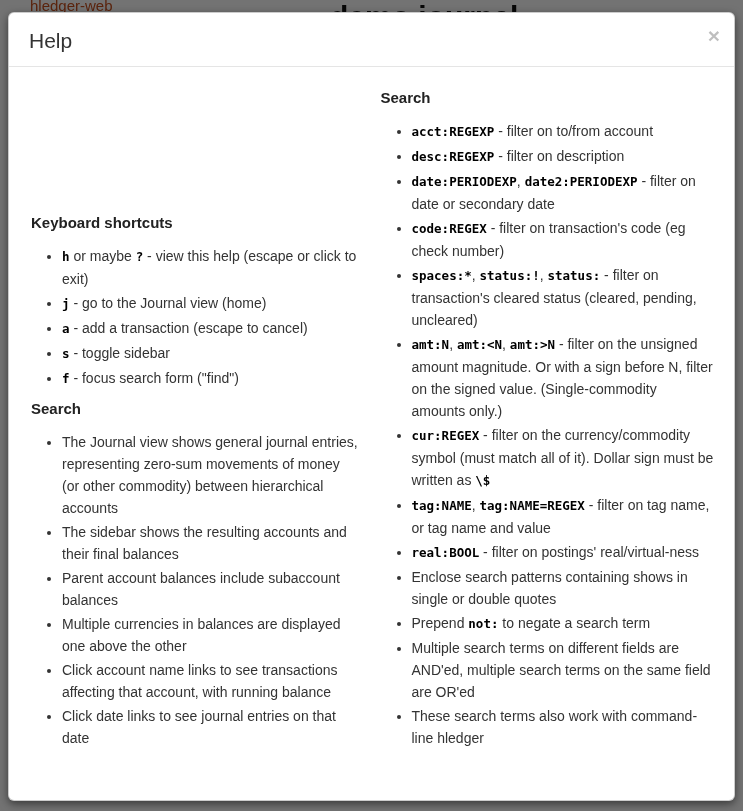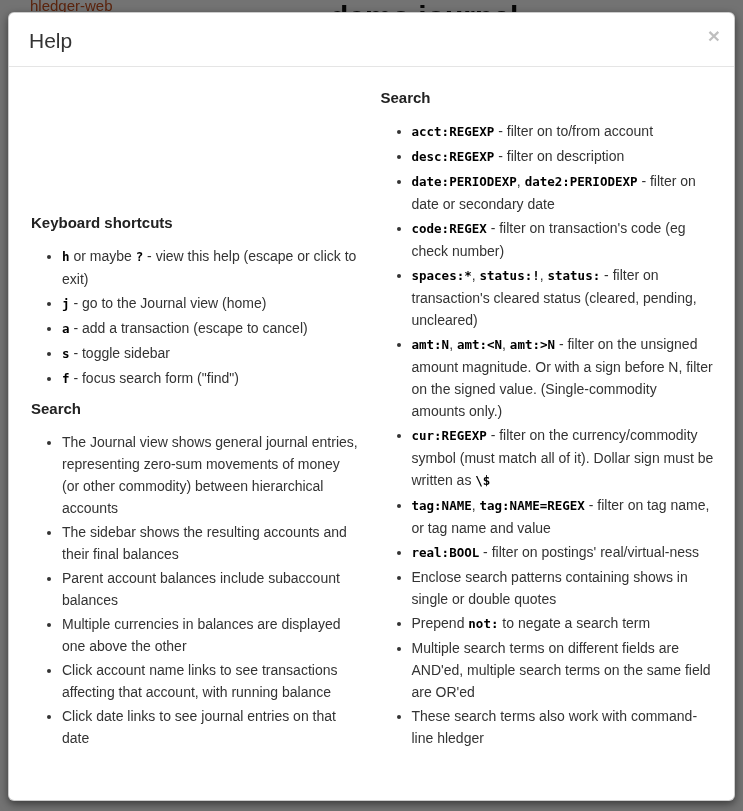--- a/index.html
+++ b/index.html
@@ -89,21 +89,21 @@
       </div>
     <div class="col col-right">
         <h3 class="section-heading">Search</h3>
         <ul>
           <li><code>acct:REGEXP</code> - filter on to/from account</li>
           <li><code>desc:REGEXP</code> - filter on description</li>
           <li><code>date:PERIODEXP</code>, <code>date2:PERIODEXP</code> - filter on date or secondary date</li>
           <li><code>code:REGEX</code> - filter on transaction's code (eg check number)</li>
           <li><code>spaces:*</code>, <code>status:!</code>, <code>status:</code> - filter on transaction's cleared status (cleared, pending, uncleared)</li>
           <li><code>amt:N</code>, <code>amt:&lt;N</code>, <code>amt:&gt;N</code> - filter on the unsigned amount magnitude. Or with a sign before N, filter on the signed value. (Single-commodity amounts only.)</li>
-          <li><code>cur:REGEXP</code> - filter on the currency/commodity symbol (must match all of it). Dollar sign must be written as <code>\$</code></li>
+          <li><code>cur:REGEX</code> - filter on the currency/commodity symbol (must match all of it). Dollar sign must be written as <code>\$</code></li>
           <li><code>tag:NAME</code>, <code>tag:NAME=REGEX</code> - filter on tag name, or tag name and value</li>
           <li><code>real:BOOL</code> - filter on postings' real/virtual-ness</li>
           <li>Enclose search patterns containing shows in single or double quotes</li>
           <li>Prepend <code>not:</code> to negate a search term</li>
           <li>Multiple search terms on different fields are AND'ed, multiple search terms on the same field are OR'ed</li>
           <li>These search terms also work with command-line hledger</li>
         </ul>
       </div>
   </div>
 </div>

